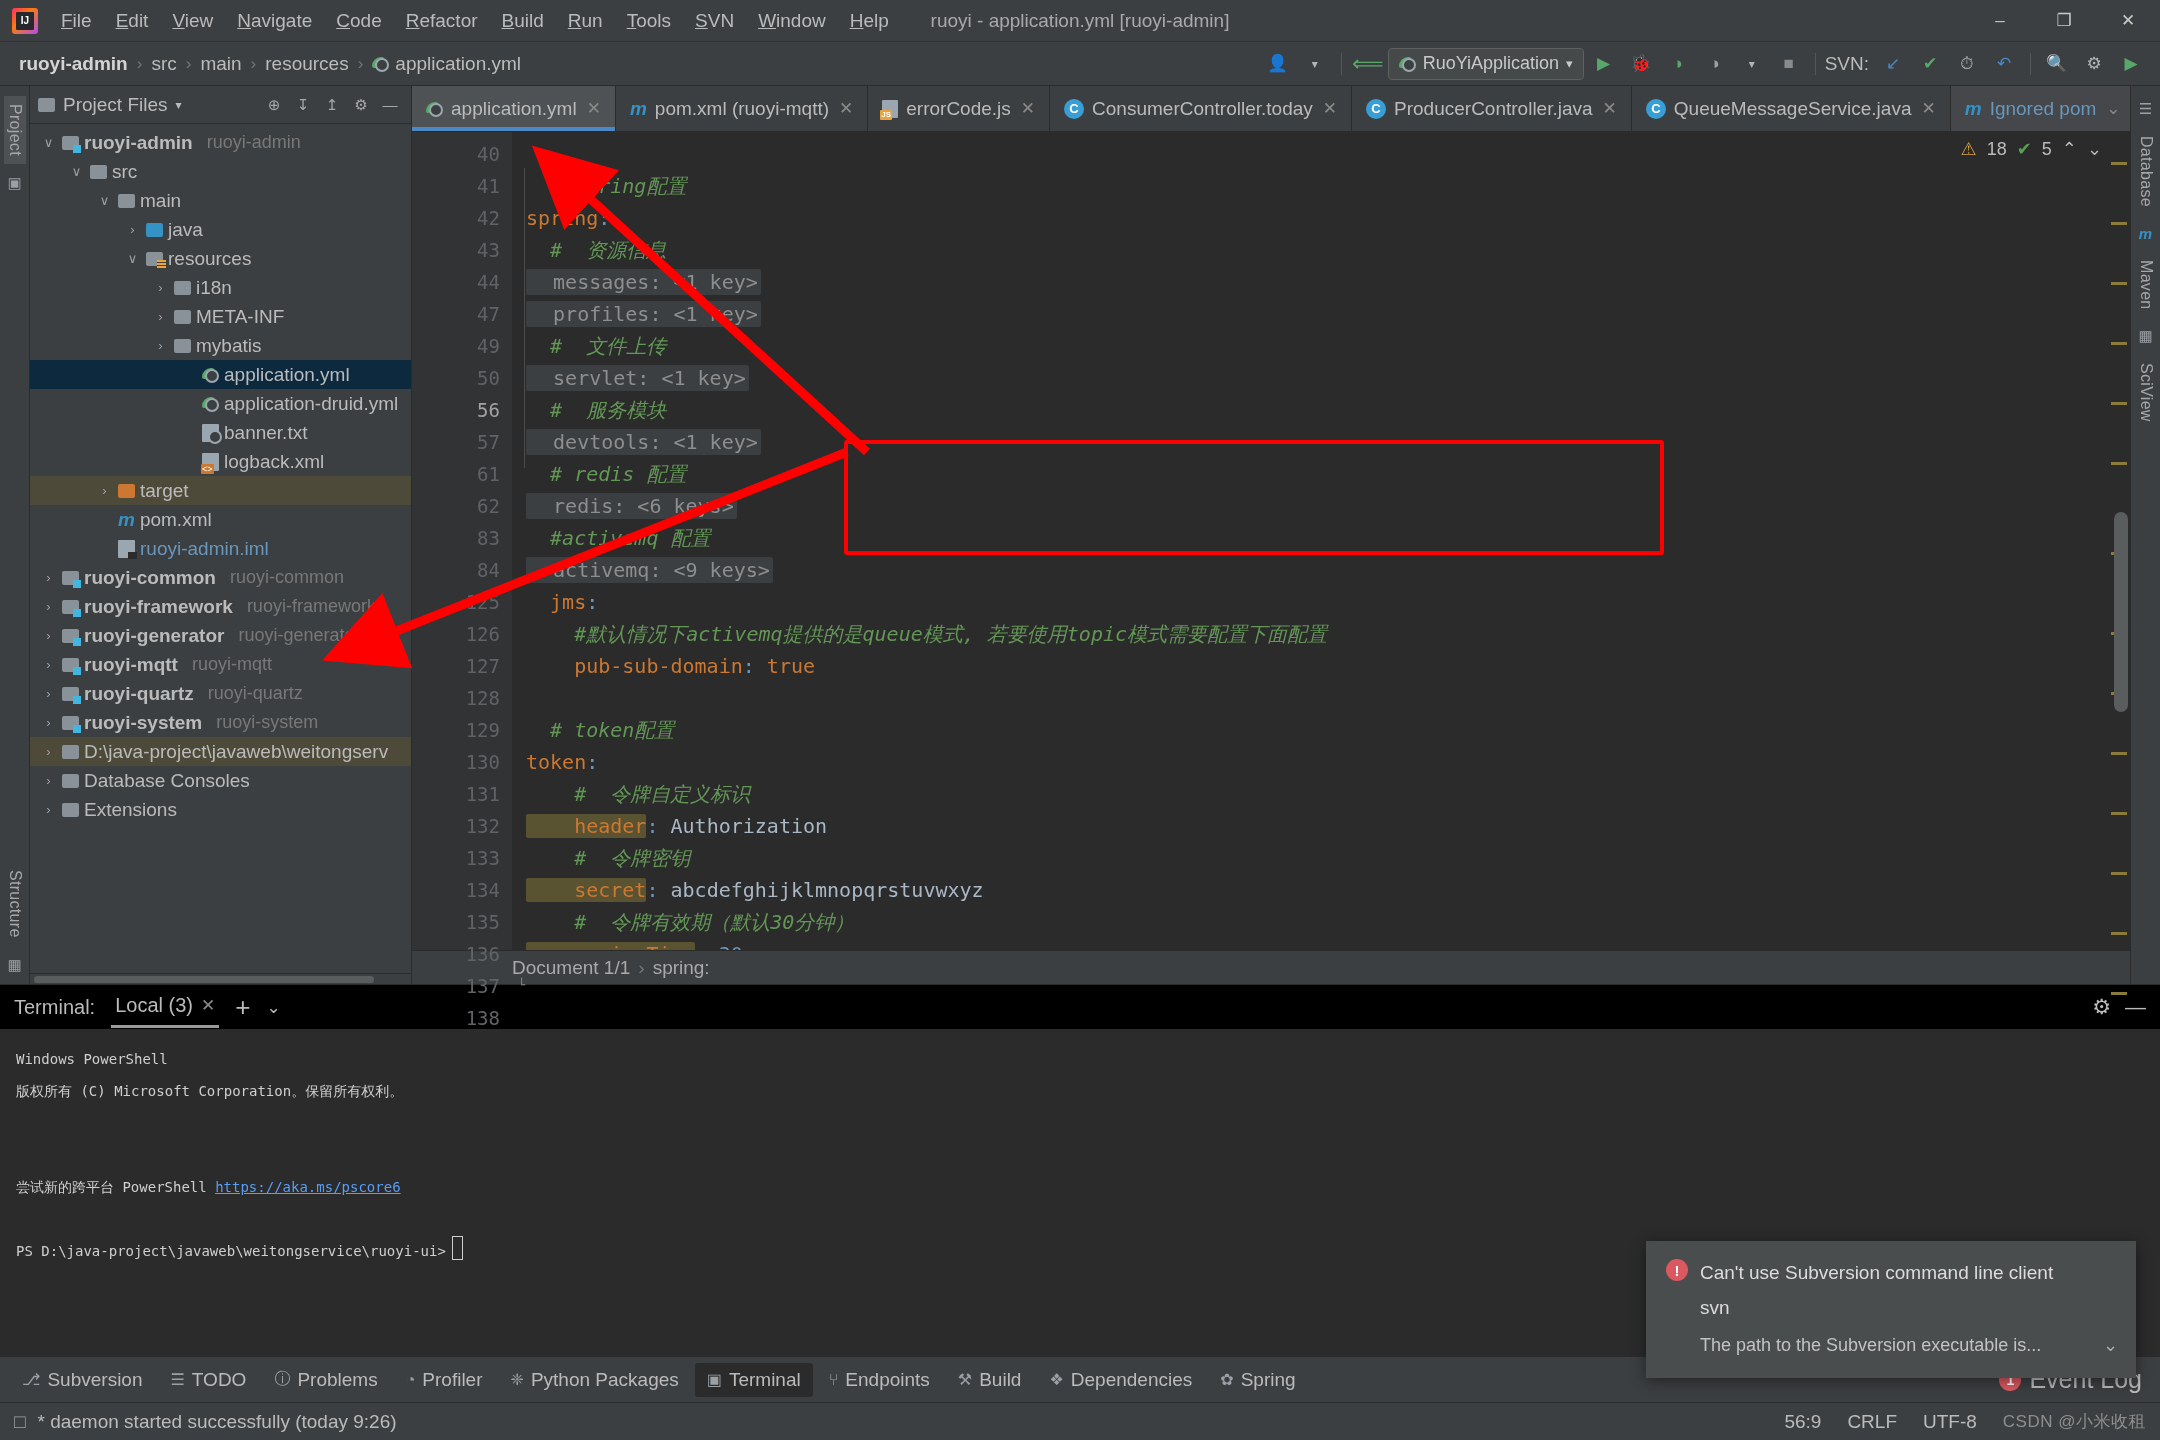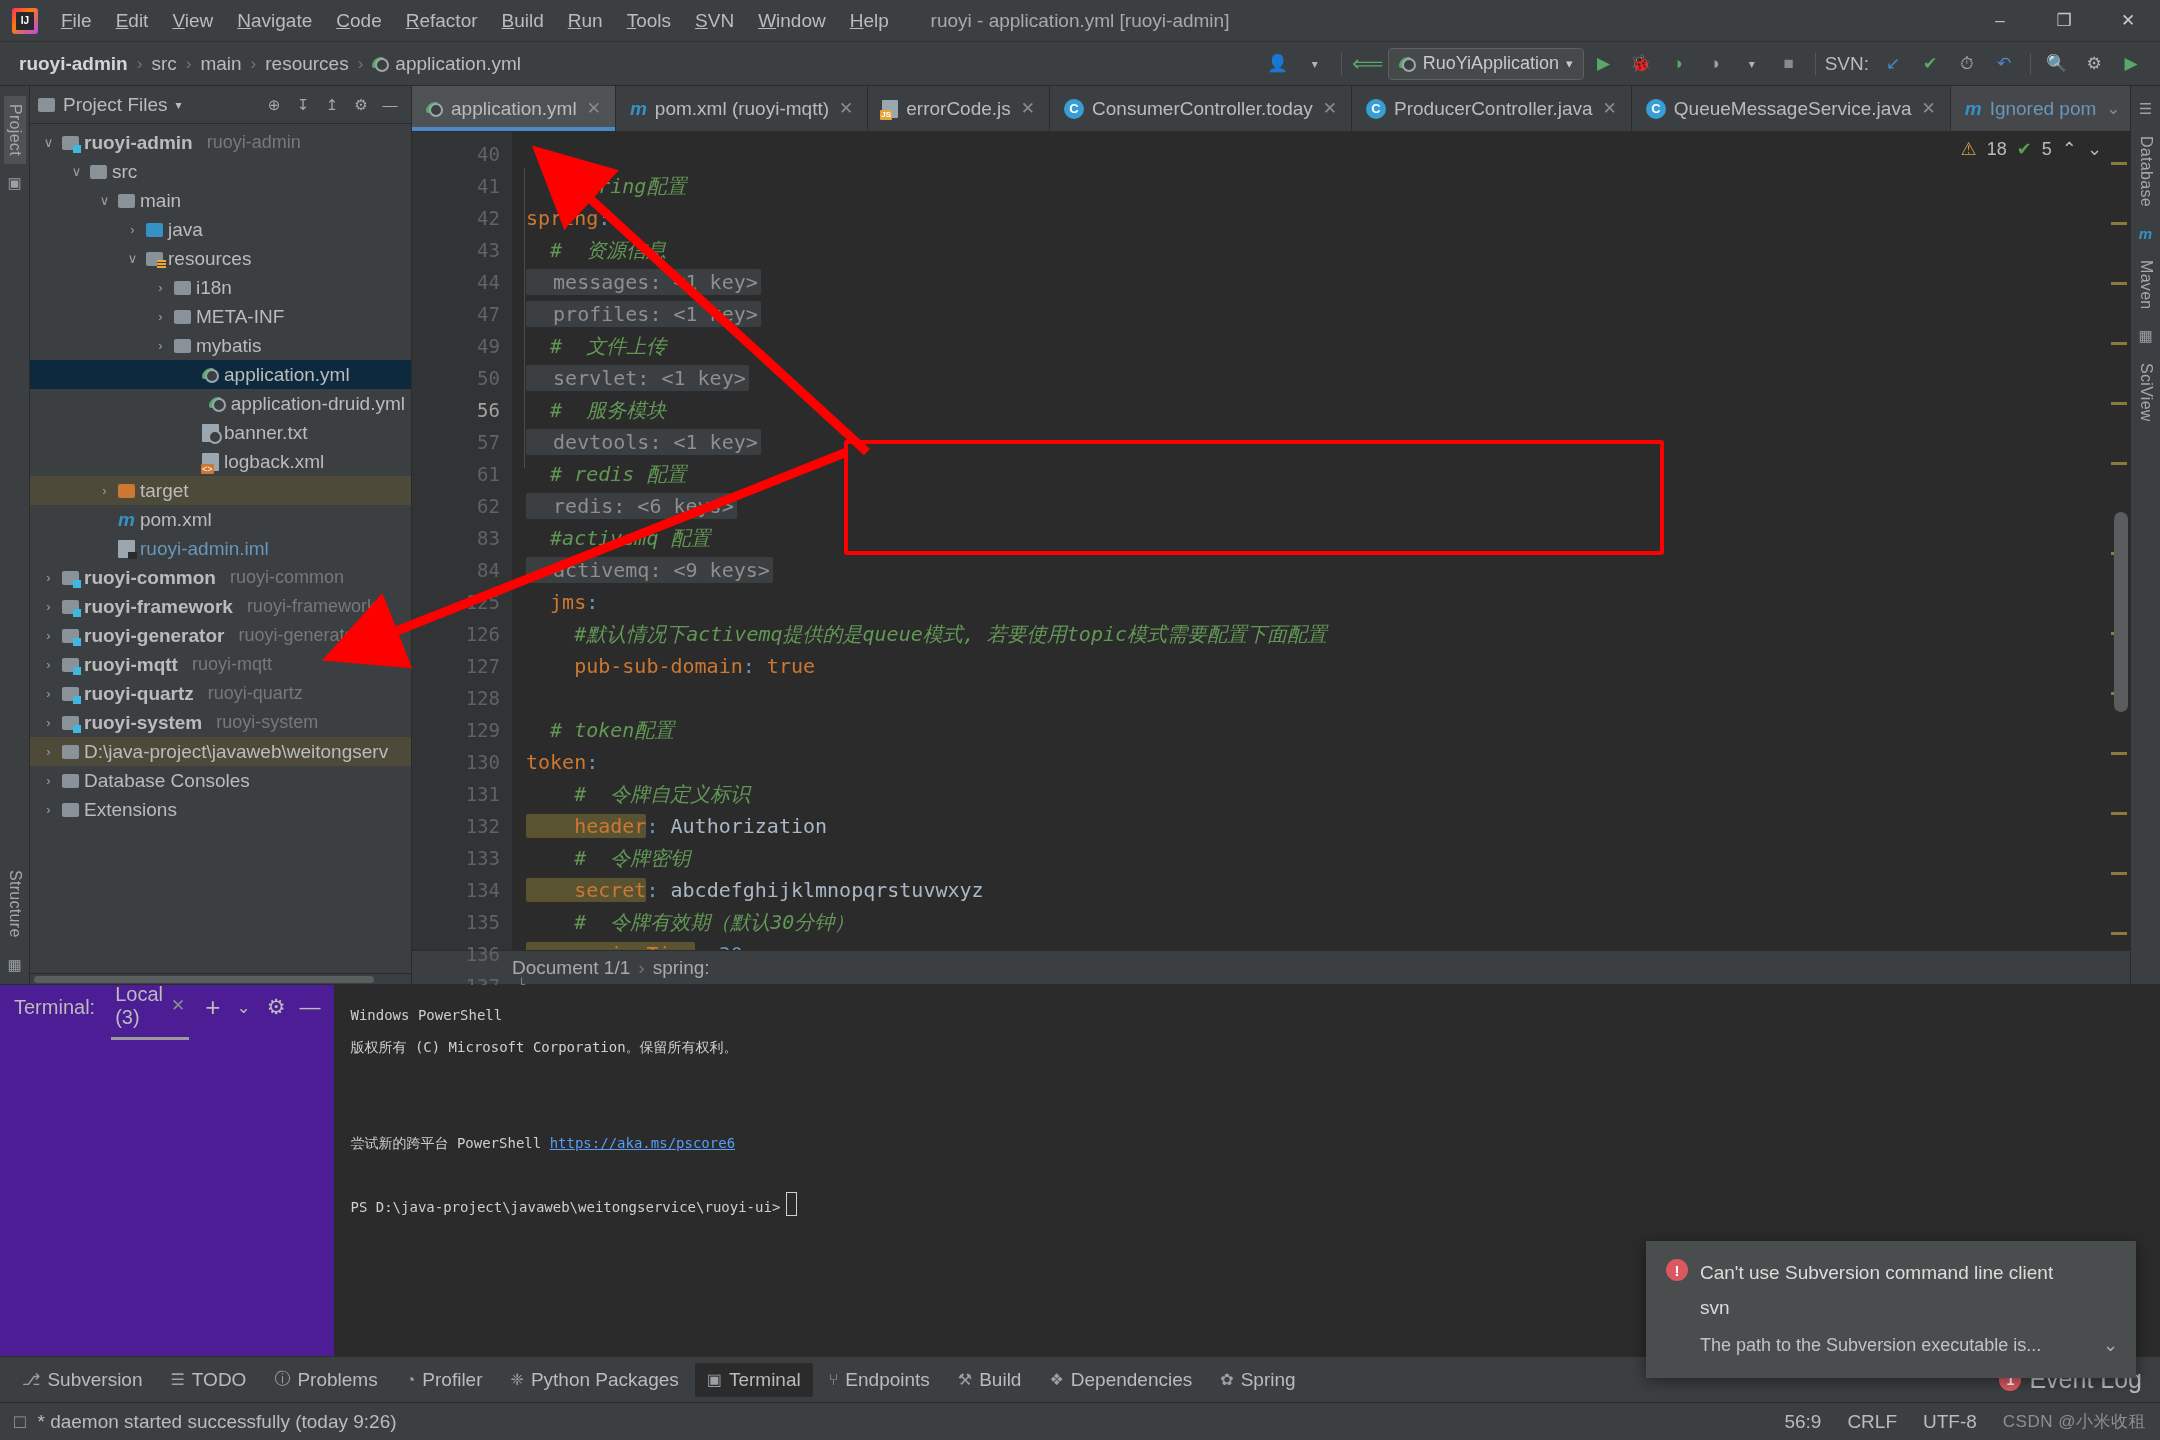--- a/index.html
+++ b/index.html
@@ -234,21 +234,21 @@
   .warn-ico { color: #d9a343; }
   .ok-ico { color: #5a9e53; }
 
   .breadcrumb-bar {
     height: 34px; flex: 0 0 34px; background: #3c3f41; border-top: 1px solid #2b2b2b;
     display: flex; align-items: center; padding-left: 100px; font-size: 19px; color: #a9a9a9; gap: 8px;
   }
 
   
   .terminal-panel {
-    flex: 0 0 372px; background: #4c1d95; display: flex; flex-direction: row;
+    flex: 0 0 372px; background: #000000; display: flex; flex-direction: column;
     border-top: 1px solid #2b2b2b; min-height: 0;
   }
   .term-header {
     height: 44px; flex: 0 0 44px; display: flex; align-items: center; padding: 0 14px; gap: 16px;
   }
   .term-title { font-size: 20px; color: #bbbbbb; }
   .term-tab {
     font-size: 20px; color: #bbbbbb; padding: 8px 4px 8px 4px; border-bottom: 3px solid #9a9a9a;
     display: flex; align-items: center; gap: 8px;
   }
@@ -467,21 +467,21 @@
             </span>
             <span class="tree-label">mybatis</span>
           </div>
           <div class="tree-row sel" style="padding-left: 150px;">
             <span class="arrow"></span>
             <span style="display: flex;">
               <span class="yml-ico"></span>
             </span>
             <span class="tree-label">application.yml</span>
           </div>
-          <div class="tree-row" style="padding-left: 150px; justify-content: flex-end;">
+          <div class="tree-row" style="padding-left: 150px;">
             <span class="arrow"></span>
             <span style="display: flex;">
               <span class="yml-ico"></span>
             </span>
             <span class="tree-label">application-druid.yml</span>
           </div>
           <div class="tree-row" style="padding-left: 150px;">
             <span class="arrow"></span>
             <span style="display: flex;">
               <span class="file-ico txt"></span>

